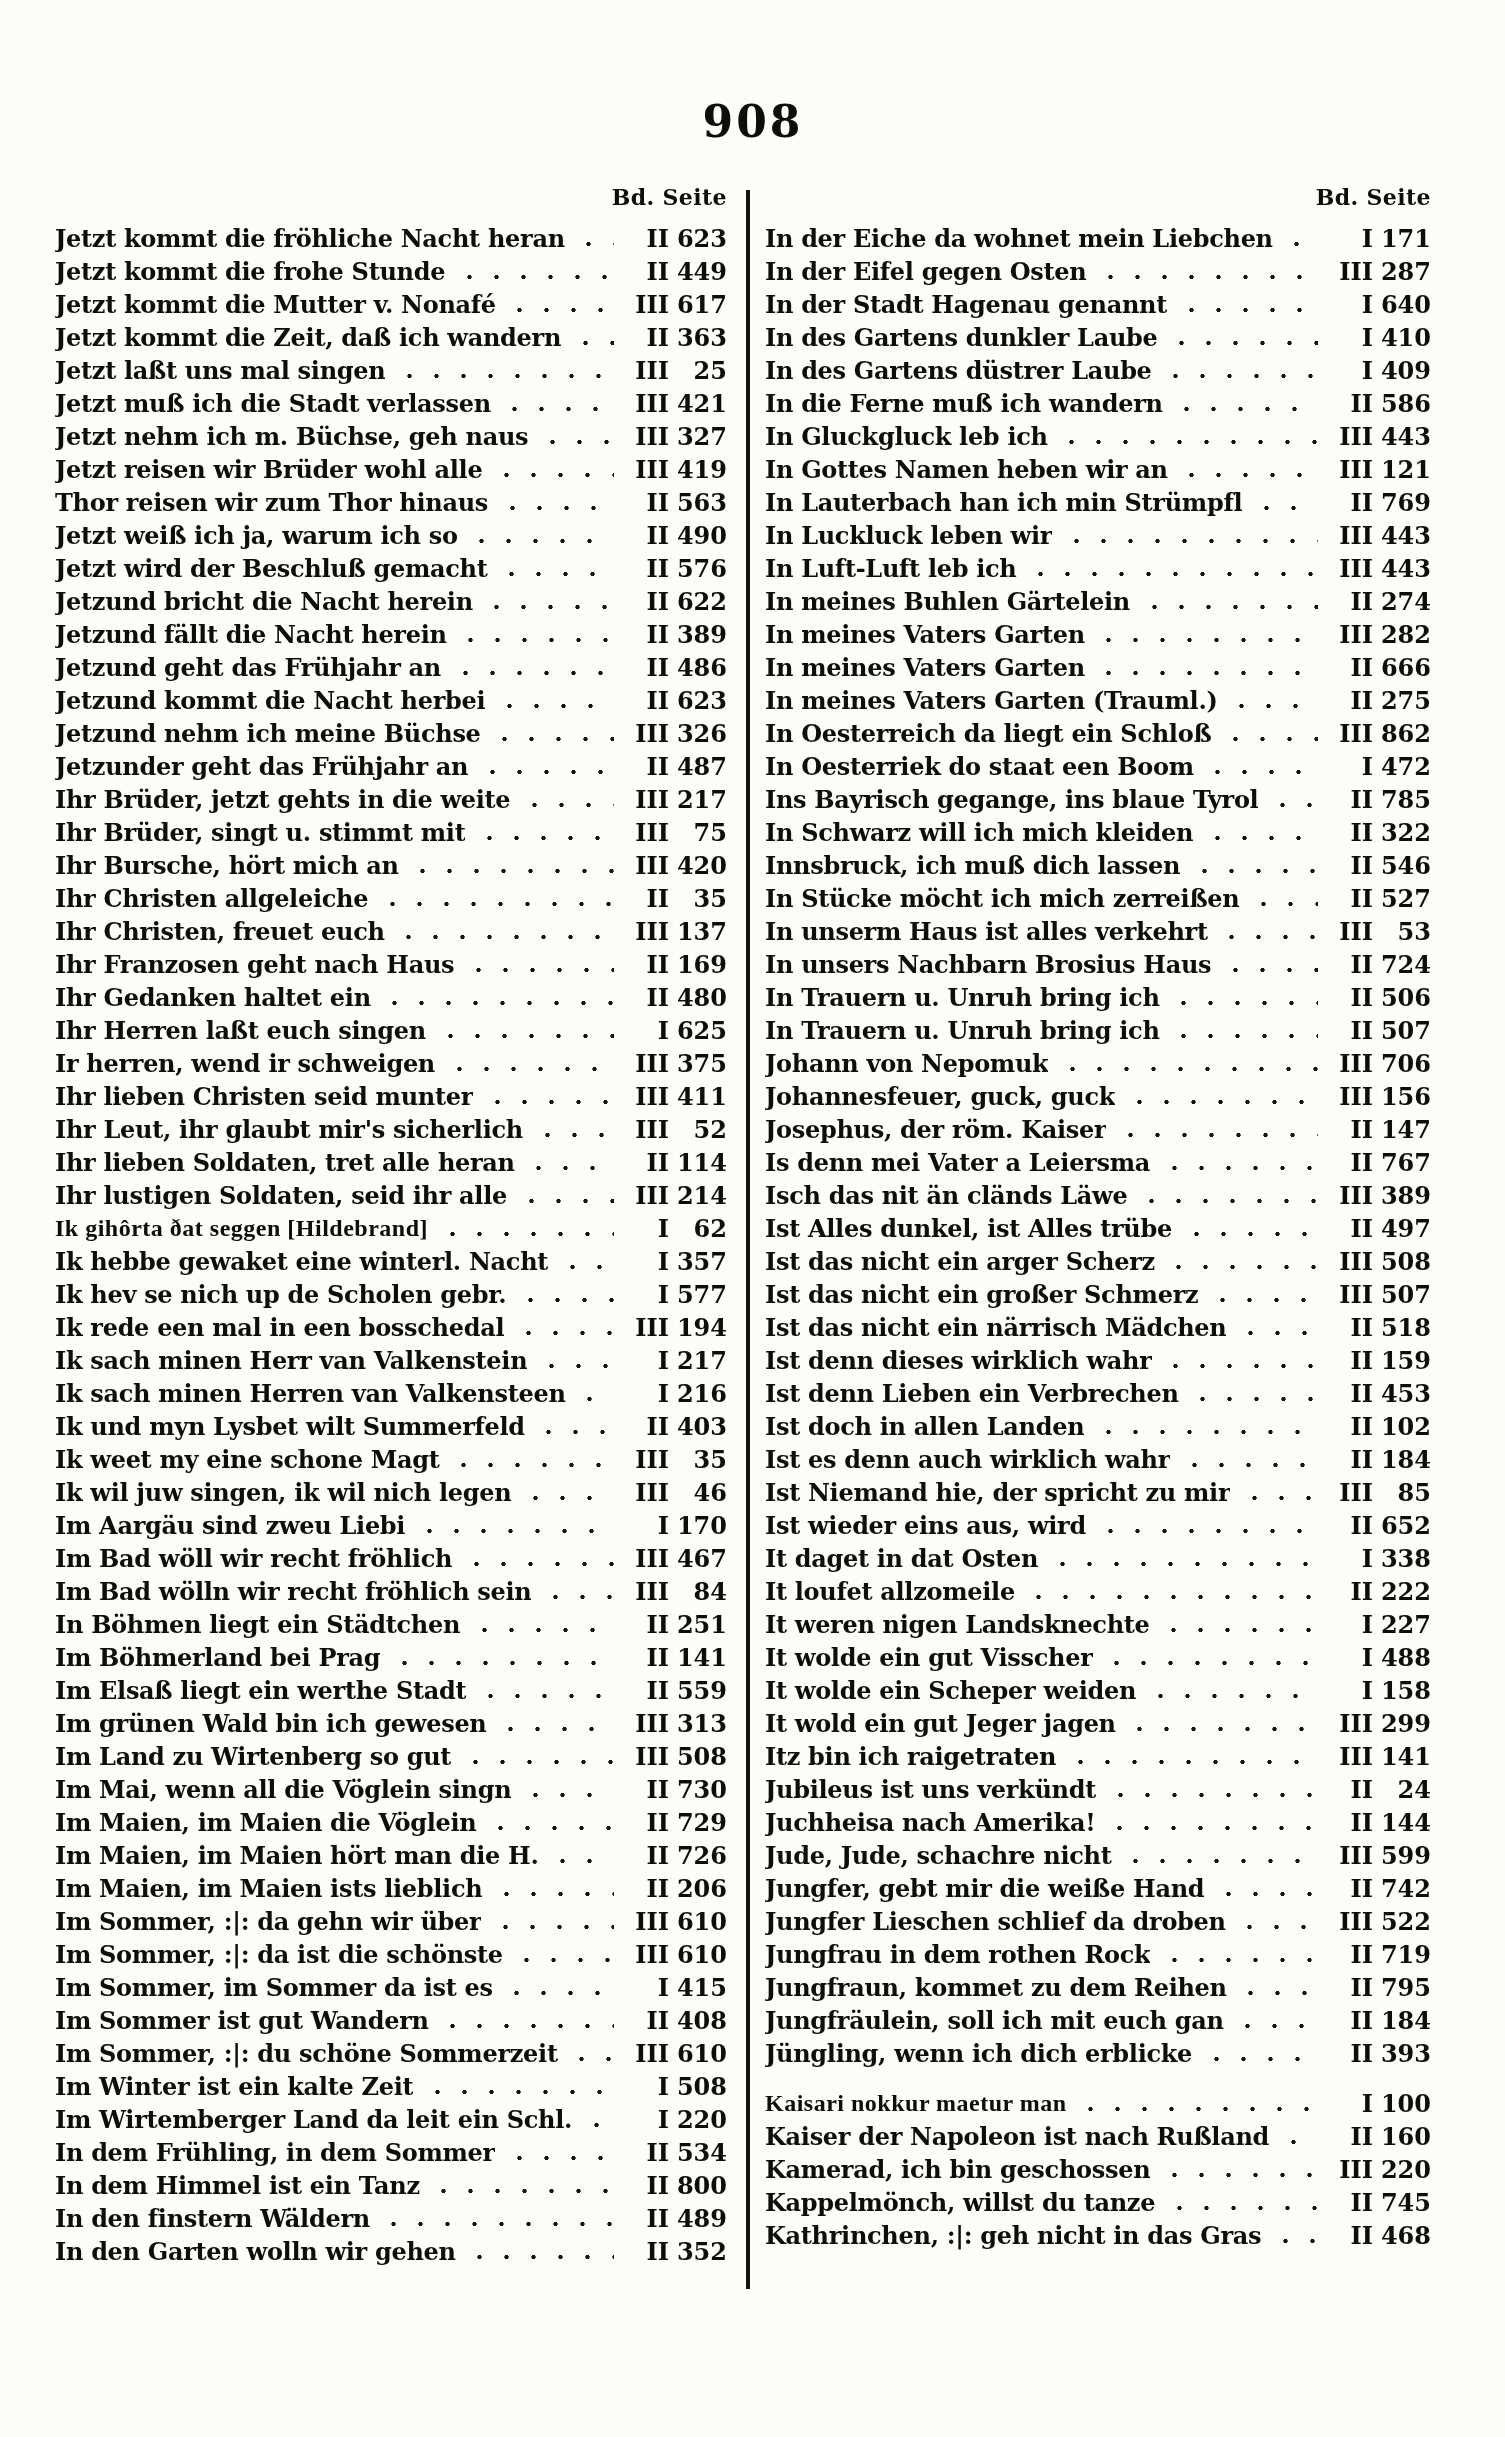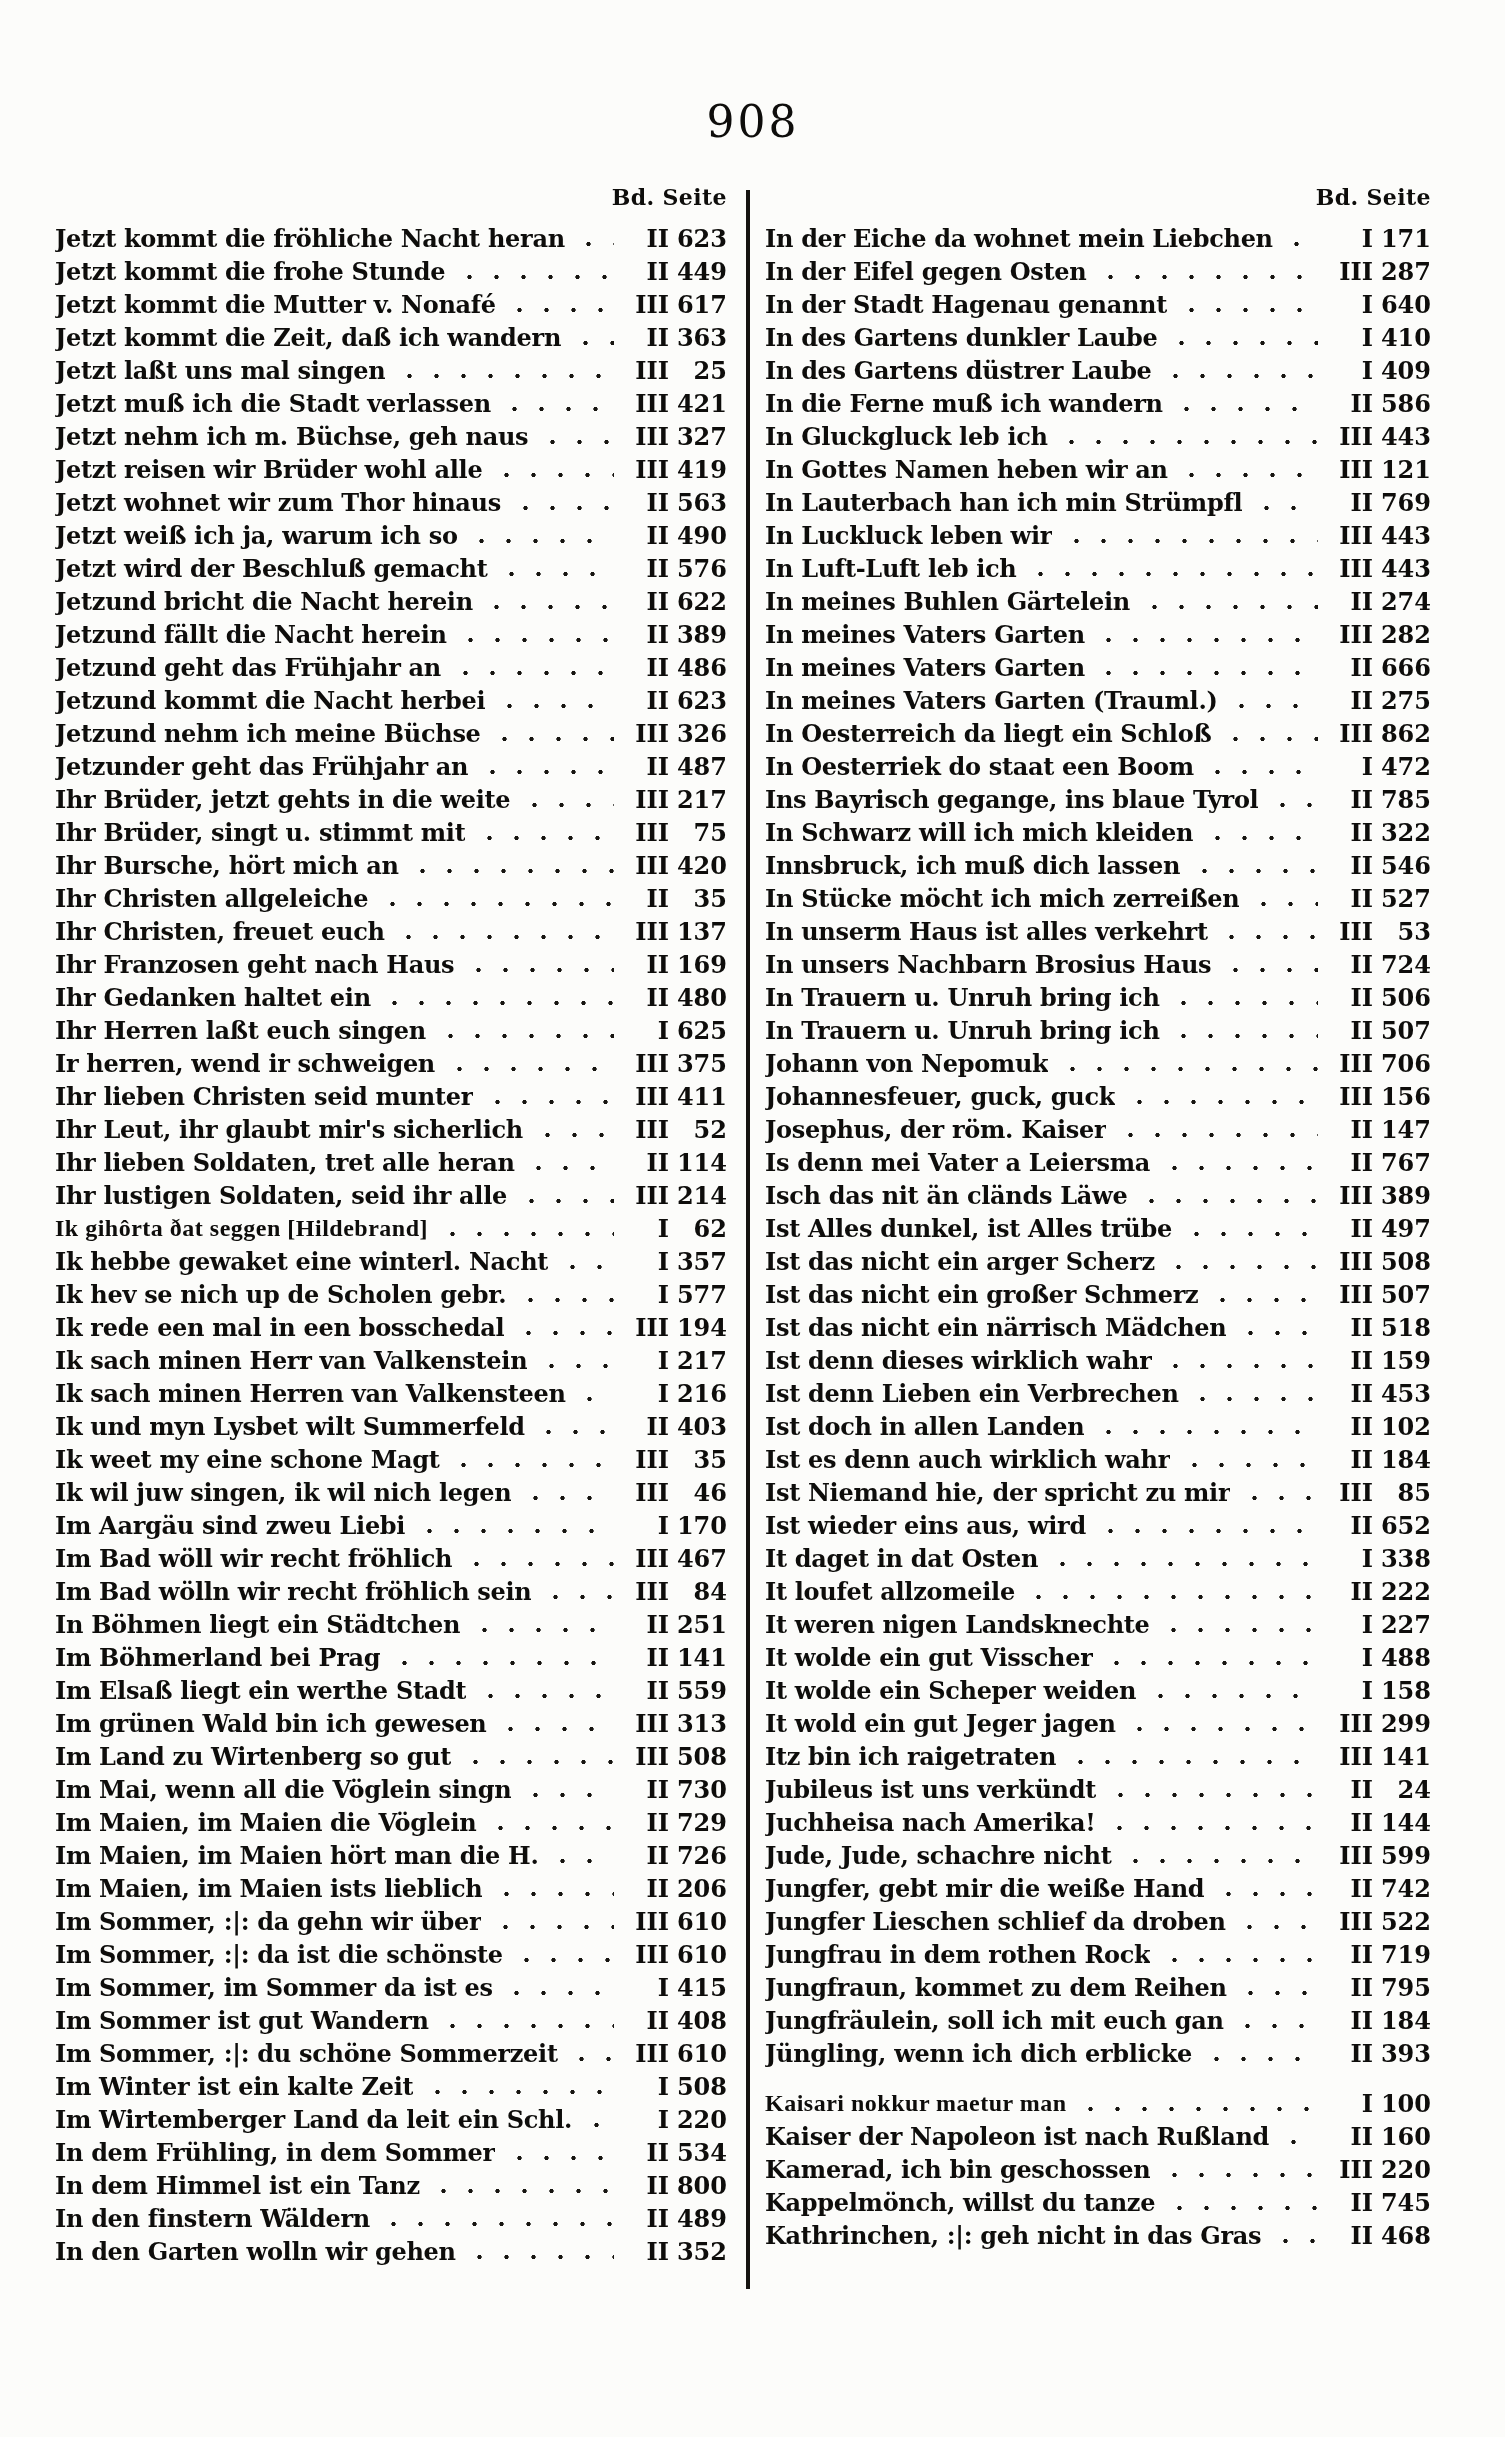--- a/index.html
+++ b/index.html
@@ -7,21 +7,21 @@
     width:1506px; height:2438px;
     background:#fcfcfa;
     position:relative;
     font-family:"DejaVu Serif", serif;
     color:#0e0d0b;
     overflow:hidden;
   }
   .page-number {
     position:absolute; top:96px; left:0; width:100%;
     text-align:center;
-    font-size:44px; font-weight:400; letter-spacing:3px;
+    font-size:44px; font-weight:700; letter-spacing:3px;
   }
   .divider {
     position:absolute; left:746px; top:190px;
     width:3.8px; height:2099px; background:#151310;
   }
   .col { position:absolute; top:182px; }
   .col-left  { left:55px;  width:672px; }
   .col-right { left:765px; width:666px; }
   .col-head {
     height:40px; line-height:30px;
@@ -109,21 +109,21 @@
         <span class="vol">III</span>
         <span class="page">327</span>
       </div>
       <div class="entry">
         <span class="title">Jetzt reisen wir Brüder wohl alle</span>
         <span class="dots"></span>
         <span class="vol">III</span>
         <span class="page">419</span>
       </div>
       <div class="entry">
-        <span class="title">Jetzt wohnet wir zum Thor hinaus</span>
+        <span class="title">Thor reisen wir zum Thor hinaus</span>
         <span class="dots"></span>
         <span class="vol">II</span>
         <span class="page">563</span>
       </div>
       <div class="entry">
         <span class="title">Jetzt weiß ich ja, warum ich so</span>
         <span class="dots"></span>
         <span class="vol">II</span>
         <span class="page">490</span>
       </div>

